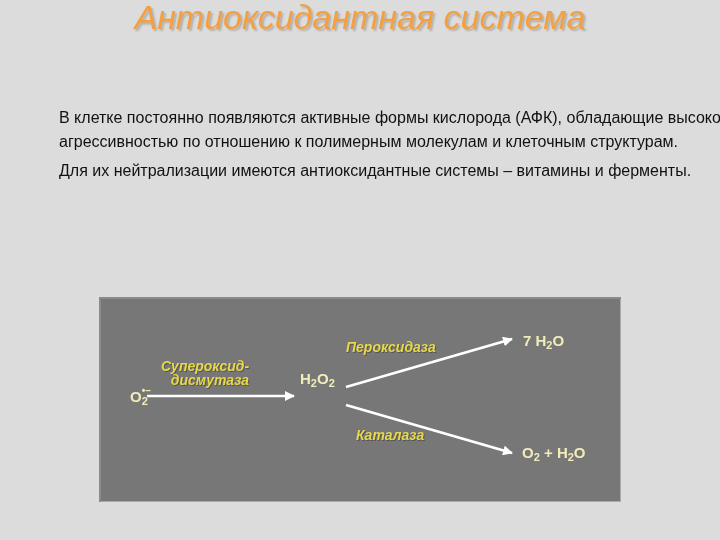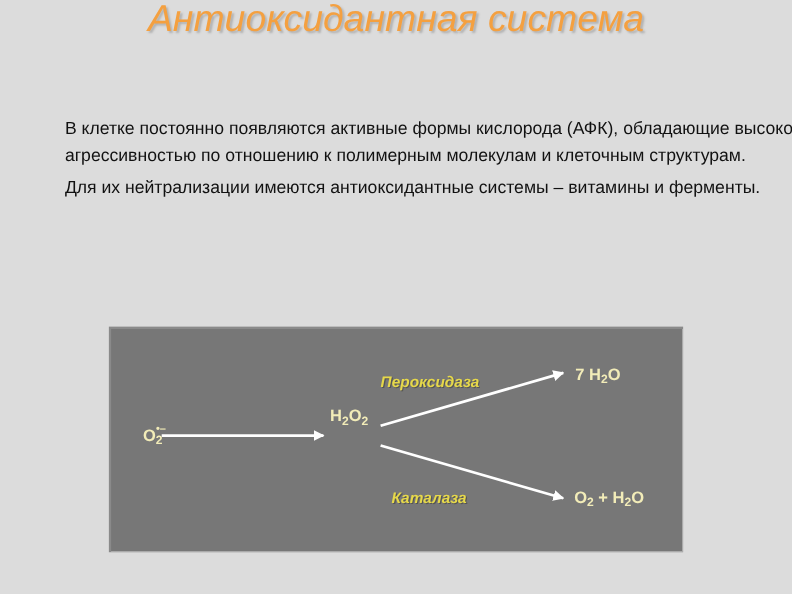--- a/index.html
+++ b/index.html
@@ -101,29 +101,33 @@
     </defs>
     <line x1="48" y1="99" x2="195" y2="99" stroke="#ffffff" stroke-width="2.5" marker-end="url(#ah)"></line>
     <line x1="247" y1="90" x2="413" y2="42" stroke="#ffffff" stroke-width="2.5" marker-end="url(#ah)"></line>
     <line x1="247" y1="108" x2="413" y2="156" stroke="#ffffff" stroke-width="2.5" marker-end="url(#ah)"></line>
   </svg>
 
   <div class="lbl chem" style="left:31px; top:88px;">
     <span>O</span><sub>2</sub><sup style="font-size:10px; position:relative; left:-6px; top:-2px;">•–</sup>
   </div>
 
+  <div class="lbl enzyme" style="left:62px; top:62px;">
+    <div>Супероксид-</div>
+    <div style="margin-left:4px;">дисмутаза</div>
+  </div>
 
   <div class="lbl chem" style="left:201px; top:74px;">
     <span>H</span><sub>2</sub><span>O</span><sub>2</sub>
   </div>
 
   <div class="lbl enzyme" style="left:247px; top:43px;">Пероксидаза</div>
 
   <div class="lbl chem" style="left:424px; top:36px;">
     <span>7 H</span><sub>2</sub><span>O</span>
   </div>
 
-  <div class="lbl enzyme" style="left:257px; top:148px;">Каталаза</div>
+  <div class="lbl enzyme" style="left:257px; top:131px;">Каталаза</div>
 
   <div class="lbl chem" style="left:423px; top:148px;">
     <span>O</span><sub>2</sub><span> + H</span><sub>2</sub><span>O</span>
   </div>
 </div>
 
 </body></html>

